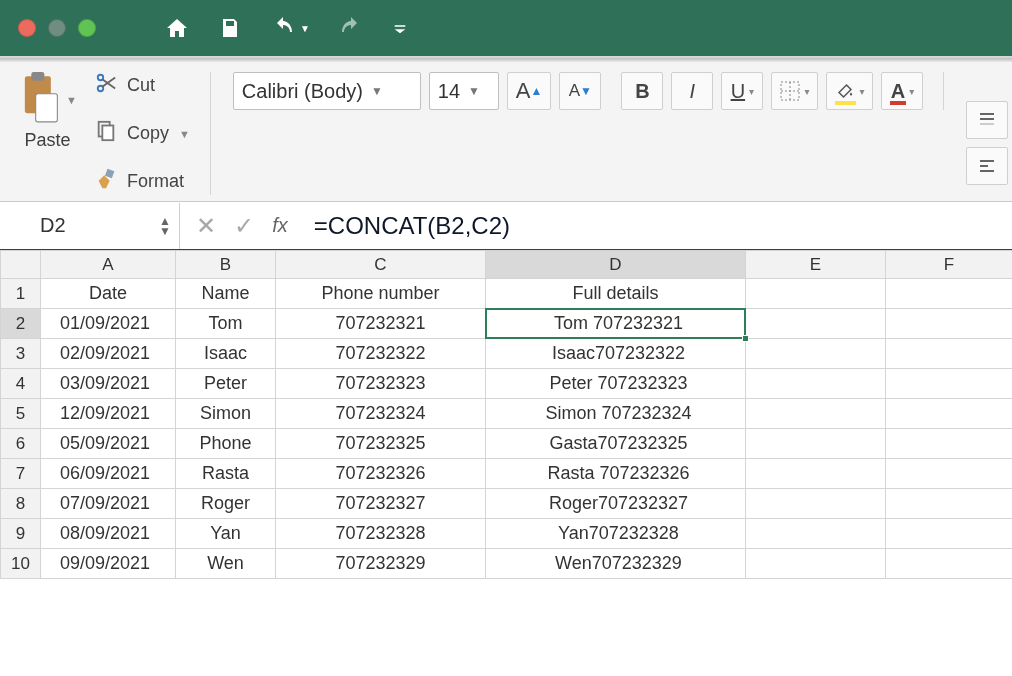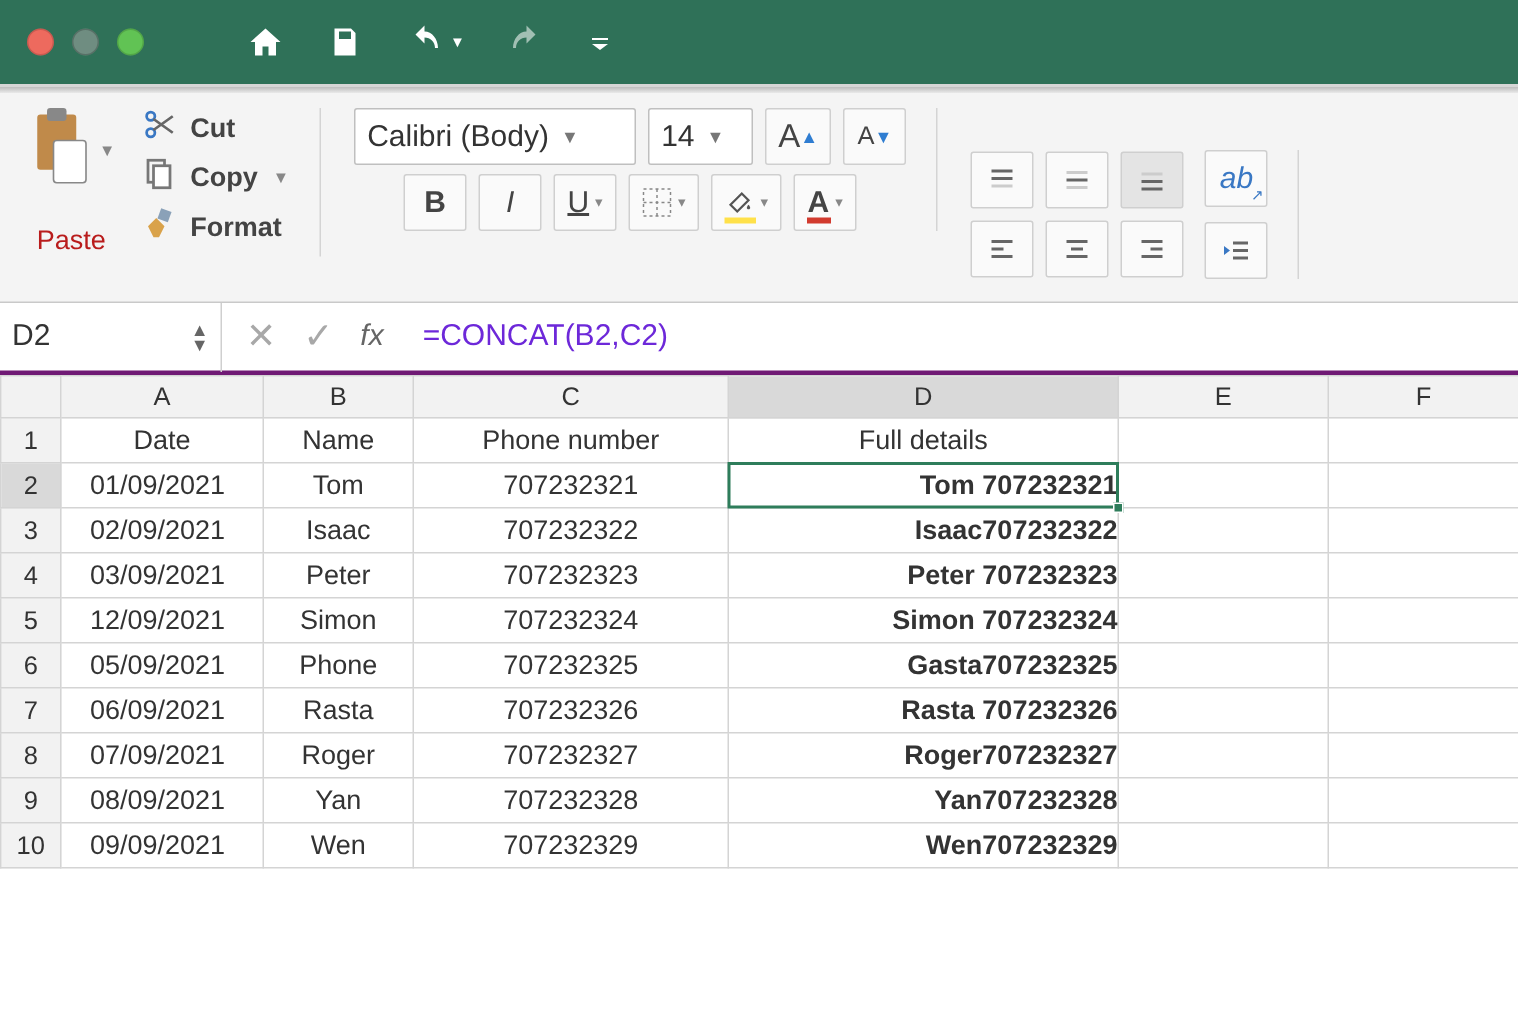--- a/index.html
+++ b/index.html
@@ -13,58 +13,58 @@
   .light.grey { background: #6f8d81; box-shadow: inset 0 0 0 1px rgba(0,0,0,.2);}
   .light.green2 { background: #61c354; box-shadow: inset 0 0 0 1px rgba(0,0,0,.15);}
   .tb-icons { display: flex; gap: 28px; align-items: center; margin-left: 40px; }
   .tb-icons svg, .tb-drop svg { fill: #fff; }
   .tb-btn { cursor: pointer; display:flex; align-items:center;}
   .divider-top { height: 2px; background: #d6d6d6; }
   .ribbon-shadow { height: 4px; background: linear-gradient(#bdbdbd,#e9e9e9); }
 
   
   .ribbon { background: #f4f4f4; border-bottom: 1px solid #c9c9c9; padding: 10px 0 10px 18px; display: flex; gap: 22px; align-items:flex-start; height: 140px;}
-  .rgroup { display:flex; flex-direction:column; gap:6px; align-items:center; border-right:1px solid #d4d4d4; padding-right:20px;}
+  .rgroup { display:flex; gap:20px; align-items:center; border-right:1px solid #d4d4d4; padding-right:20px;}
   .paste-col { display:flex; flex-direction:column; align-items:center; gap:2px;}
-  .paste-col .lbl{font-size:18px; color:#b91c1c;margin-top:19px;}
+  .paste-col .lbl{font-size:18px; color:#404040;}
   .paste-top{display:flex; align-items:center; gap:4px;}
-  .clip-sub { display:flex; flex-direction:column; gap:6px; justify-content:center; font-size:18px; color:#444;font-weight:bold;}
+  .clip-sub { display:flex; flex-direction:column; gap:21px; justify-content:center; font-size:18px; color:#444;}
   .clip-row{display:flex;align-items:center;gap:10px;}
   .mini-drop{font-size:11px;color:#888;}
   .font-row{display:flex;gap:8px;align-items:center;}
   .combo{background:#fff;border:1px solid #bfbfbf;border-radius:2px;height:38px;display:flex;align-items:center;padding:0 8px;font-size:20px;color:#333;position:relative;}
   .combo .dd{margin-left:8px;color:#777;font-size:12px;}
   .btn{background:#fafafa;border:1px solid #cfcfcf;border-radius:2px;height:38px;min-width:42px;display:flex;align-items:center;justify-content:center;font-size:20px;color:#444;position:relative;padding:0 8px;}
   .btn .dd{margin-left:4px;font-size:10px;color:#888;}
   .align-grid{display:grid;grid-template-columns:repeat(3,42px);grid-template-rows:repeat(2,38px);gap:8px;}
   .aa-up{color:#2f7dd1;}
   .aa-dn{color:#2f7dd1;}
   .font-color-bar{position:absolute;bottom:4px;left:8px;right:16px;height:4px;background:#d23b2f;}
   .fill-color-bar{position:absolute;bottom:4px;left:8px;right:16px;height:4px;background:#ffe14a;}
 
   
-  .fx-bar{display:flex;align-items:center;height:48px;border-bottom:3px solid #701a75;}
+  .fx-bar{display:flex;align-items:center;height:48px;border-bottom:1px solid #701a75;padding-left:32px;}
   .namebox{width:148px;height:46px;border-right:1px solid #cfcfcf;display:flex;align-items:center;justify-content:space-between;padding:0 8px;font-size:20px;color:#333;}
   .spinners{display:flex;flex-direction:column;line-height:10px;color:#666;font-size:12px;}
   .fx-ops{display:flex;align-items:center;gap:18px;padding:0 16px;color:#a8a8a8;font-size:24px;}
   .fx-label{font-style:italic;color:#666;font-size:20px;}
-  .formula-input{flex:1;font-size:20px;color:#6d28d9;padding-left:10px;}
+  .formula-input{flex:1;font-size:24px;color:#0f172a;padding-left:10px;}
 
   
   .grid{position:relative;}
   table{border-collapse:collapse;width:100%;table-layout:fixed;}
   col.rowhdr{width:40px;}
   col.cA{width:135px;} col.cB{width:100px;} col.cC{width:210px;} col.cD{width:260px;} col.cE{width:140px;} col.cF{width:127px;}
   th,td{border:1px solid #d4d4d4;height:30px;font-size:18px;color:#333;font-weight:400;}
   thead th{background:#f2f2f2;text-align:center;height:28px;font-size:17px;}
   thead th.sel{background:#d9d9d9;}
   tbody th{background:#f2f2f2;text-align:center;font-size:17px;width:40px;}
   tbody th.sel{background:#d9d9d9;}
   .center{text-align:center;}
-  .left{text-align:right;padding-left:6px;font-weight:bold;}
+  .left{text-align:center;padding-left:6px;}
   .right{text-align:center;padding-right:6px;}
   .seltd{position:relative;}
   .seloutline{position:absolute;inset:-1px;border:2px solid #2e7d5b;pointer-events:none;}
   .selhandle{position:absolute;right:-4px;bottom:-4px;width:7px;height:7px;background:#2e7d5b;border:1px solid #fff;}
   thead th:first-child{background:#f2f2f2;}
 </style>
 </head>
 <body>
 
 <div class="titlebar">

